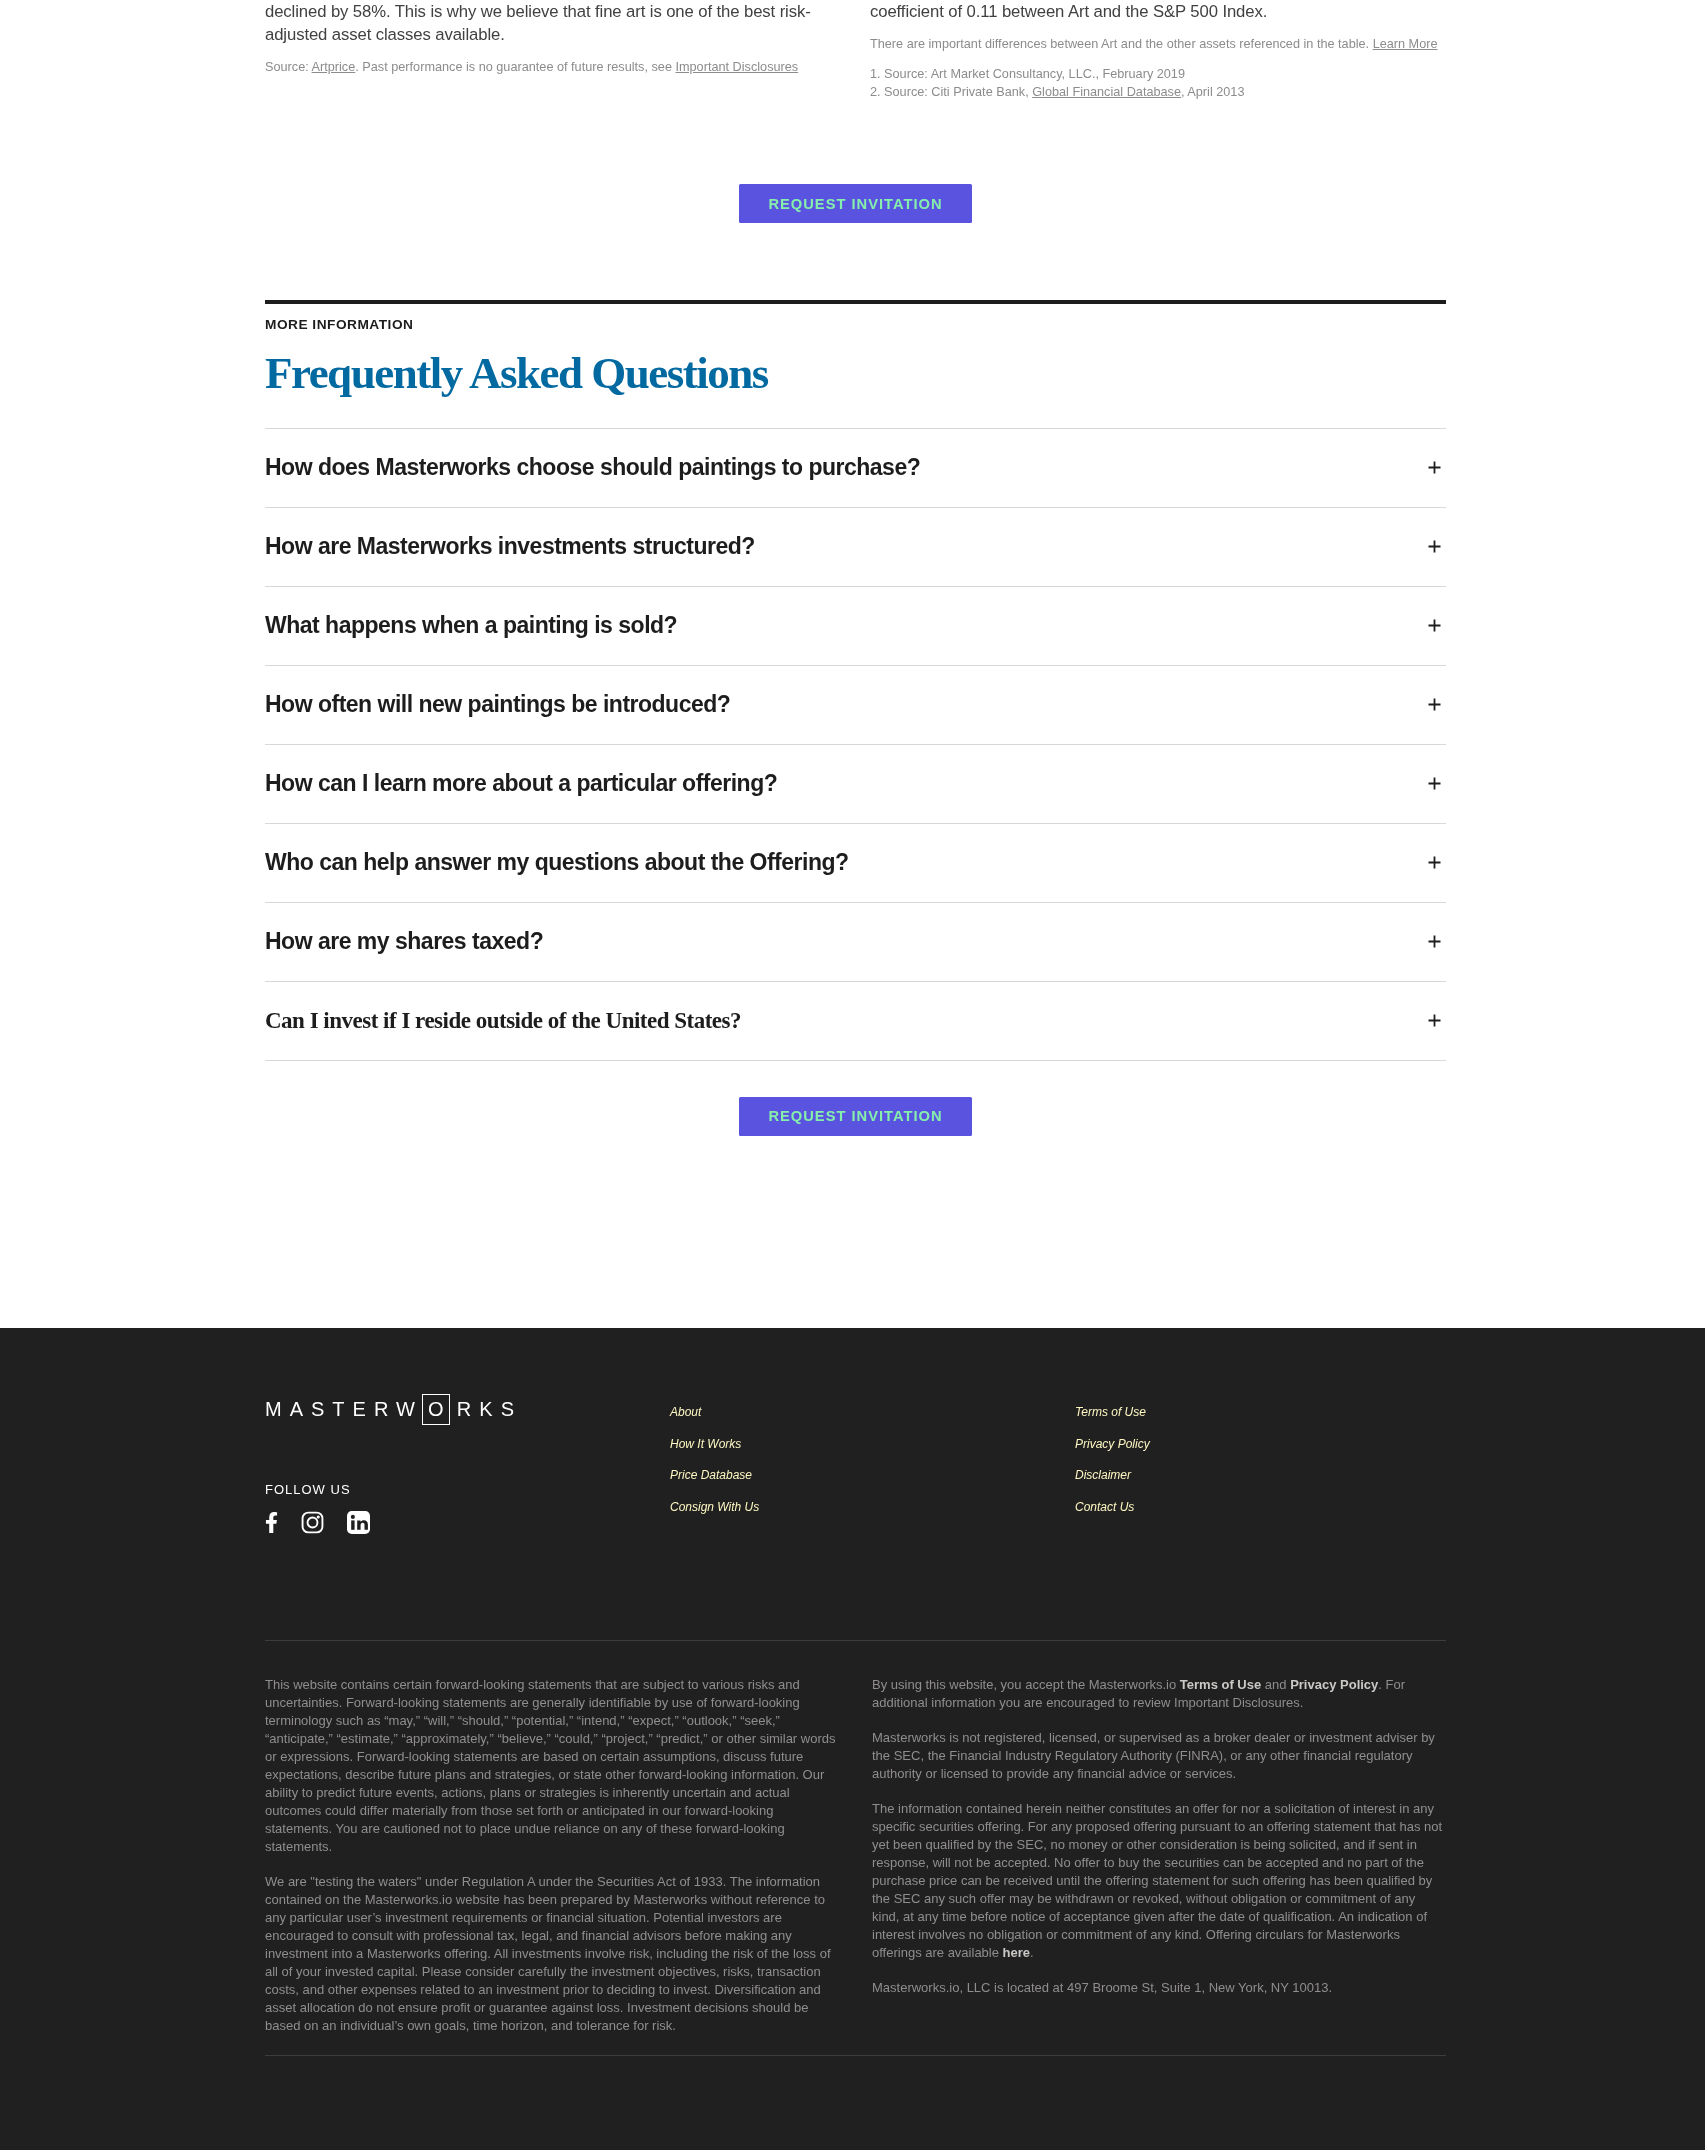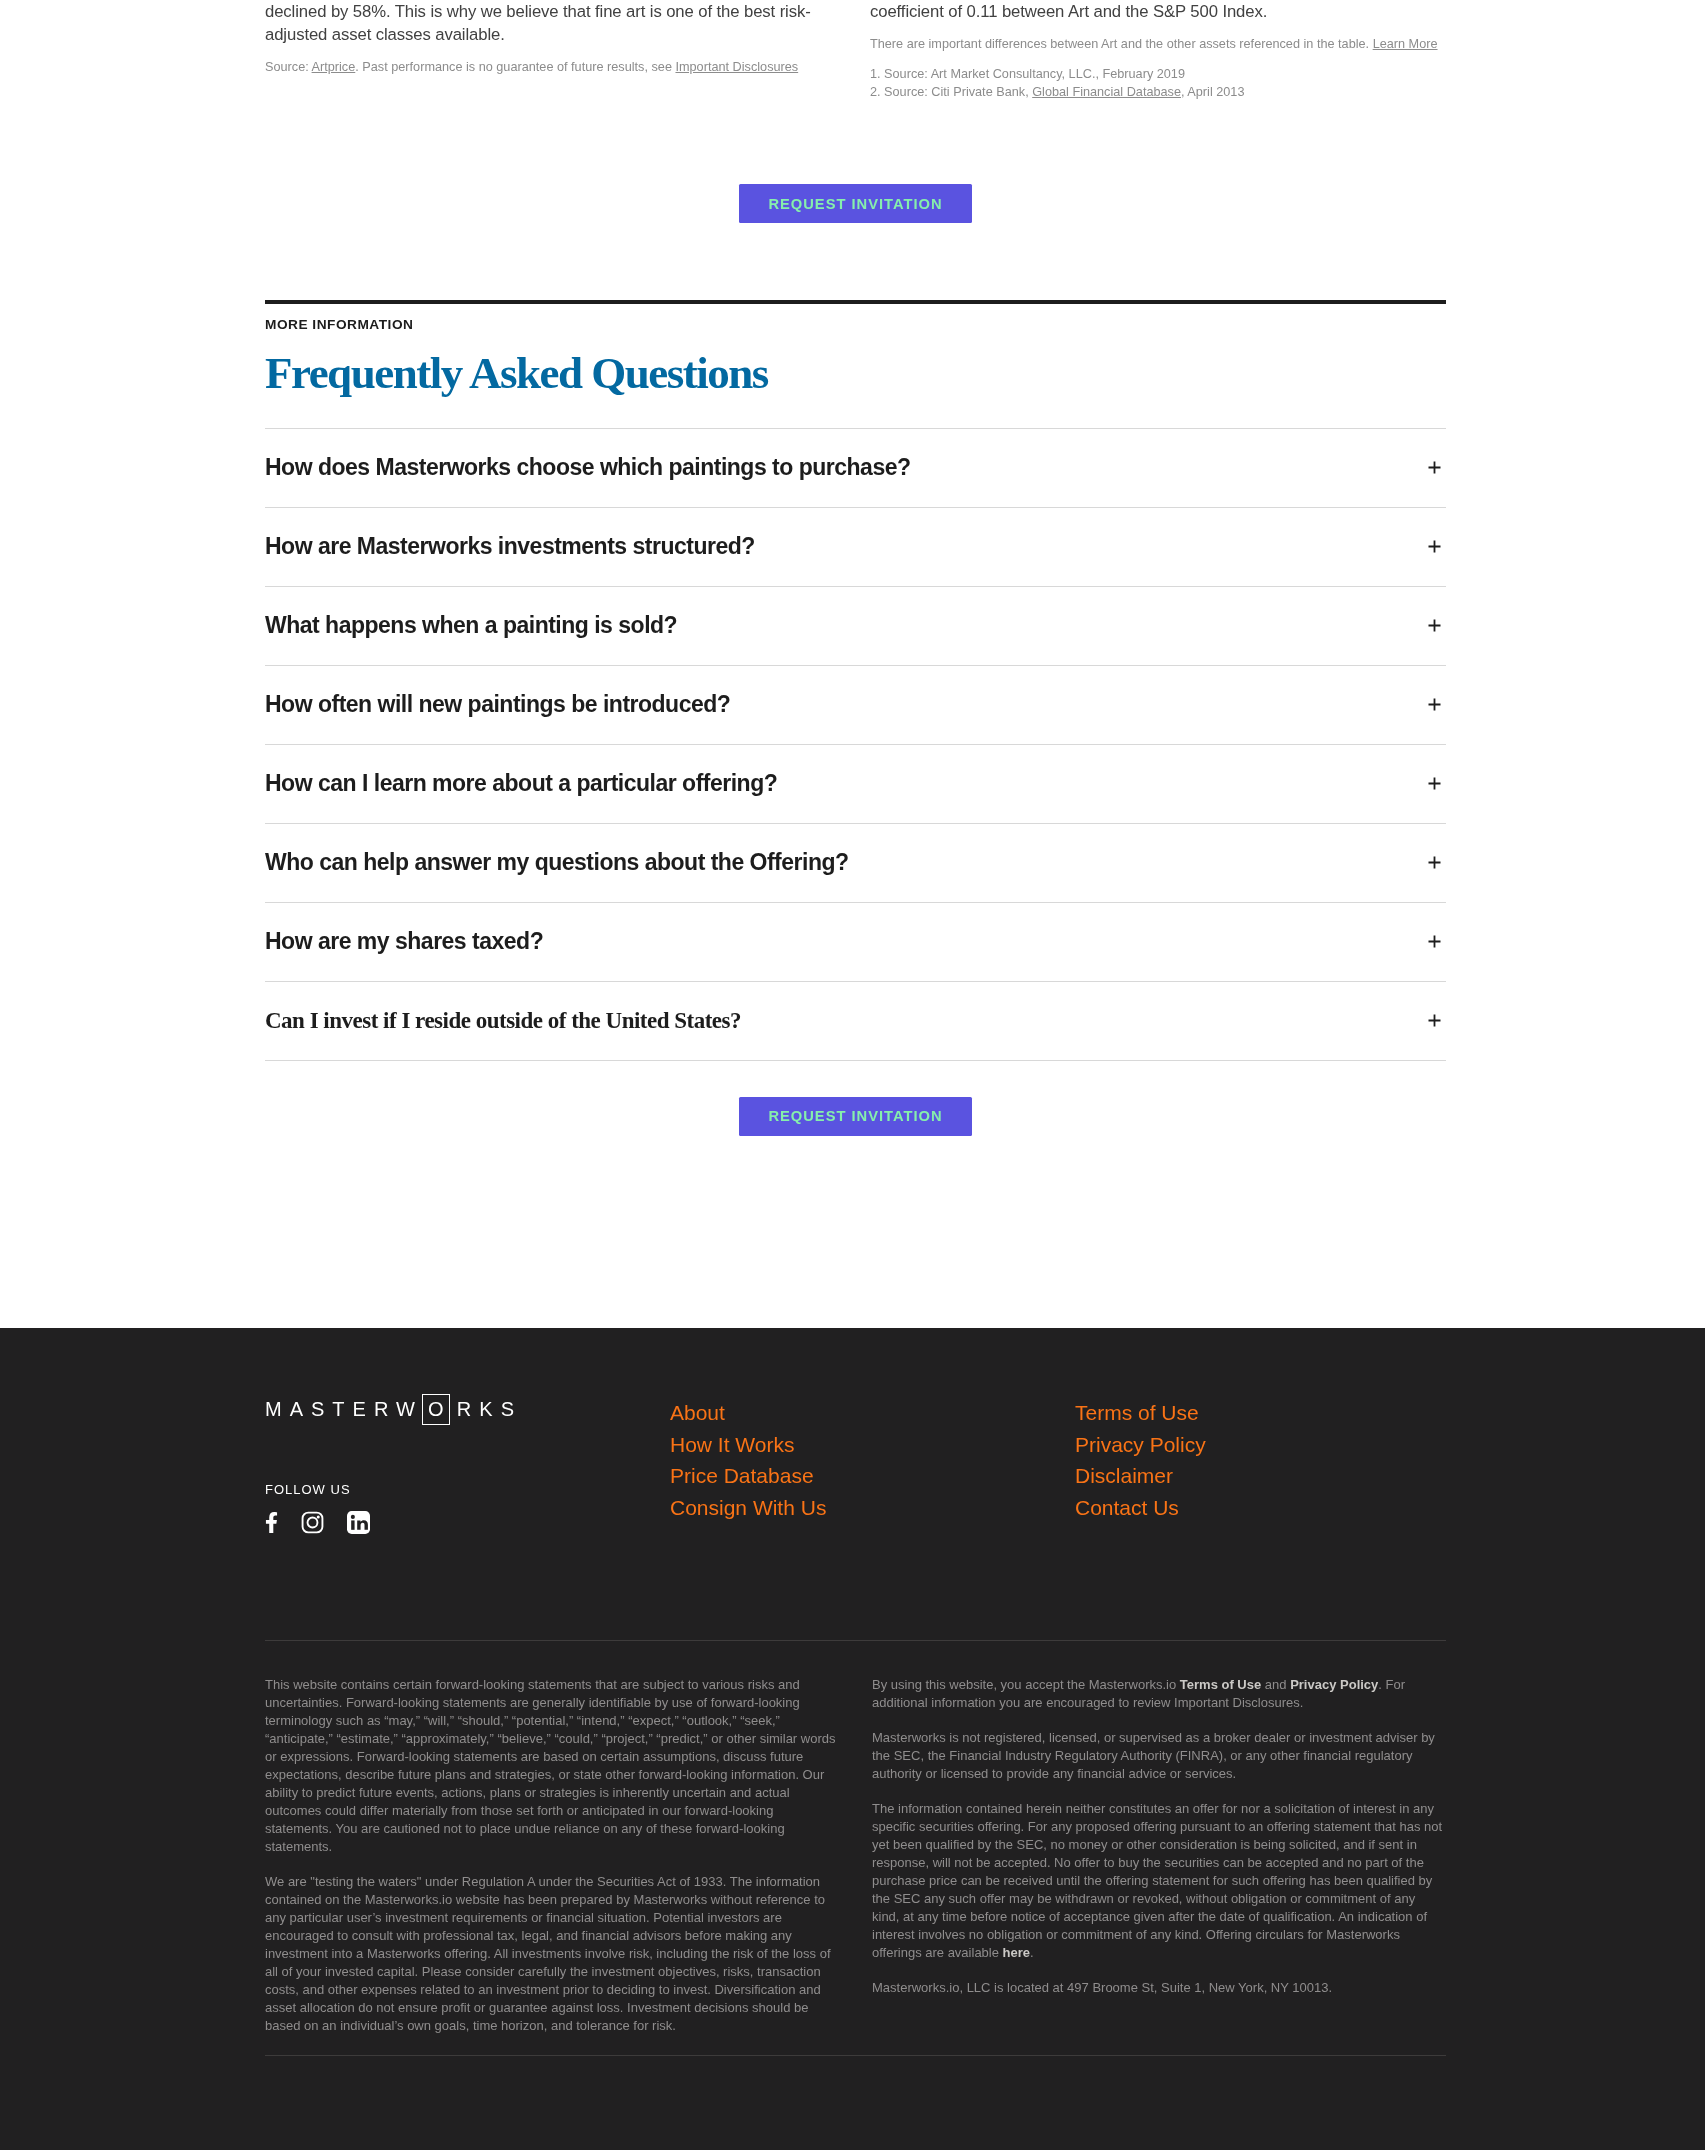--- a/index.html
+++ b/index.html
@@ -43,21 +43,21 @@
   .logo{font-size:20px;letter-spacing:8px;color:#ffffff;white-space:nowrap;display:flex;align-items:center;}
   .logo-o{display:inline-flex;align-items:center;justify-content:center;border:1.5px solid #ffffff;
     width:26px;height:29px;margin:0 7px 0 -1px;letter-spacing:0;}
   .follow{margin-top:57px;font-size:13px;font-weight:normal;letter-spacing:1px;color:#ffffff;}
   .social-row{margin-top:14px;display:flex;align-items:center;gap:23px;}
   .social-row svg{cursor:pointer;}
   .footer-nav{flex:1;display:flex;padding-top:10px;}
   .nav-col{list-style:none;margin:0;padding:0;}
   .nav-col-1{width:405px;flex:0 0 auto;}
   .nav-col-2{flex:1;}
-  .nav-col li{font-size:21px;line-height:17px;margin-bottom:14.7px;color:#f97316;cursor:pointer;}
+  .nav-col li{font-size:12px;line-height:17px;margin-bottom:14.7px;color:#fef9c3;cursor:pointer;font-style:italic;}
   .footer-divider{margin-top:106px;height:1px;background:#3d3b3b;}
   .legal{display:flex;gap:33px;margin-top:35px;}
   .legal-col{width:574px;flex:0 0 auto;font-size:13px;line-height:18px;color:#8f8d8d;}
   .legal-col p{margin:0 0 17px 0;}
   .legal-col strong{color:#cbc9c6;font-weight:bold;}
   .bottom-divider{margin-top:3px;height:1px;background:#3d3b3b;}
   .copyright{margin:37px 0 0 0;font-size:13px;color:#8f8d8d;}
 </style>
 </head>
 <body>
@@ -85,21 +85,21 @@
     </div>
 
     <div class="content section-rule"></div>
 
     <div class="content">
       <p class="eyebrow">MORE INFORMATION</p>
       <h1 class="faq-title">Frequently Asked Questions</h1>
 
       <div class="faq-list">
         <div class="faq-row">
-          <h3 class="faq-q">How does Masterworks choose which paintings to purchase?</h3>
+          <h3 class="faq-q">How does Masterworks choose should paintings to purchase?</h3>
           <svg class="plus" width="15" height="15" viewBox="0 0 30 30">
               <path d="M15 3 V27 M3 15 H27" stroke="#1d1d1d" stroke-width="3.6"></path>
             </svg>
         </div>
         <div class="faq-row">
           <h3 class="faq-q">How are Masterworks investments structured?</h3>
           <svg class="plus" width="15" height="15" viewBox="0 0 30 30">
               <path d="M15 3 V27 M3 15 H27" stroke="#1d1d1d" stroke-width="3.6"></path>
             </svg>
         </div>

